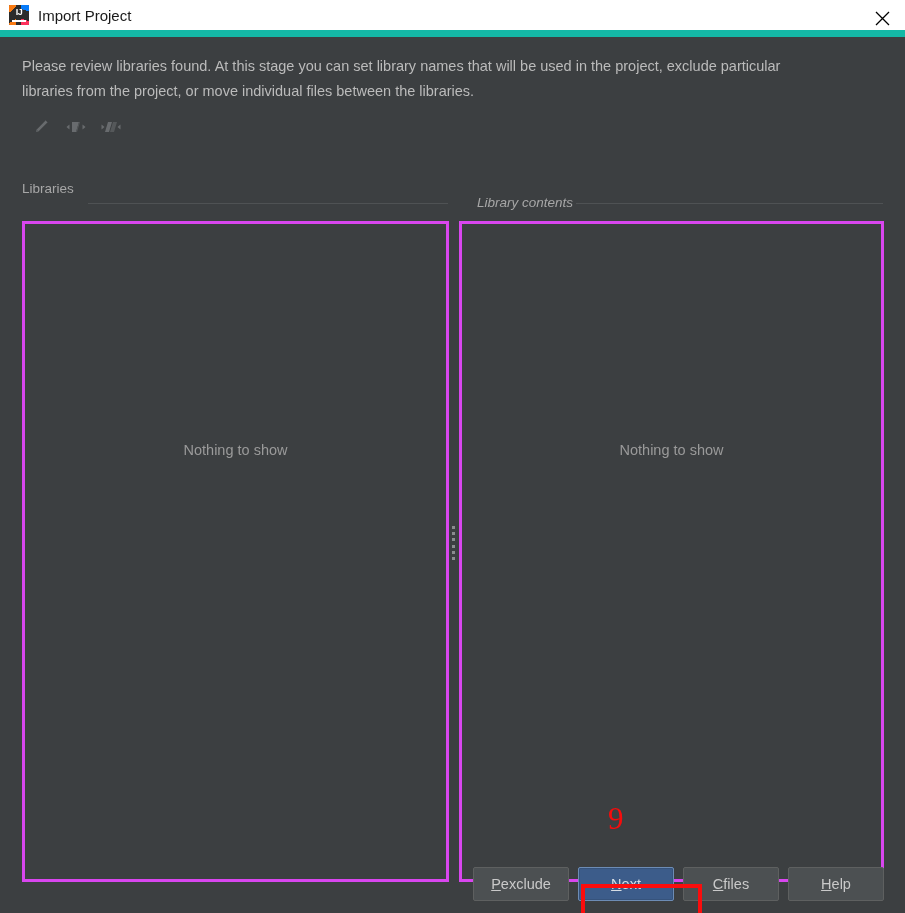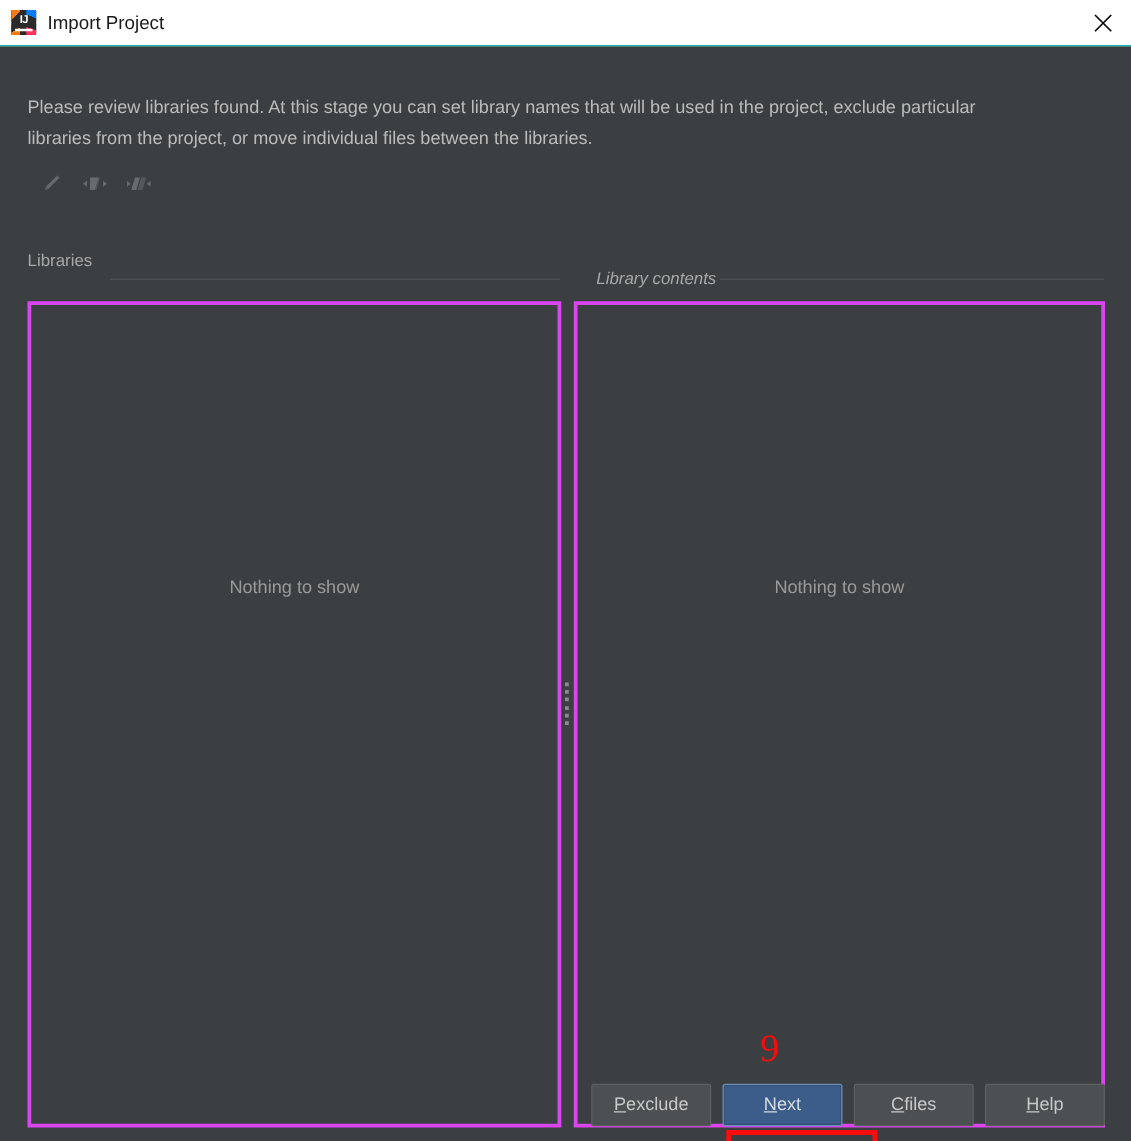--- a/index.html
+++ b/index.html
@@ -17,21 +17,21 @@
   }
 
   
   .titlebar {
     height: 37px;
     background: #ffffff;
     display: flex;
     align-items: center;
     position: relative;
     box-sizing: border-box;
-    border-bottom: 1px solid #14b8a6;
+    border-bottom: 7px solid #14b8a6;
   }
   .title-icon {
     width: 20px;
     height: 20px;
     margin-left: 9px;
     margin-right: 9px;
     position: relative;
     flex: 0 0 auto;
     border-radius: 1px;
     background: #2b2b2b;
@@ -85,21 +85,20 @@
     align-items: center;
     justify-content: center;
   }
   .close-btn svg { display: block; }
 
   
   .dialog-body {
     position: absolute;
     left: 0; top: 37px; right: 0; bottom: 0;
     background: #3c3f41;
-    margin-top: 20px;
   }
 
   .description {
     position: absolute;
     left: 22px;
     top: 17px;
     width: 760px;
     font-size: 14.5px;
     line-height: 25px;
     color: #bbbbbb;

